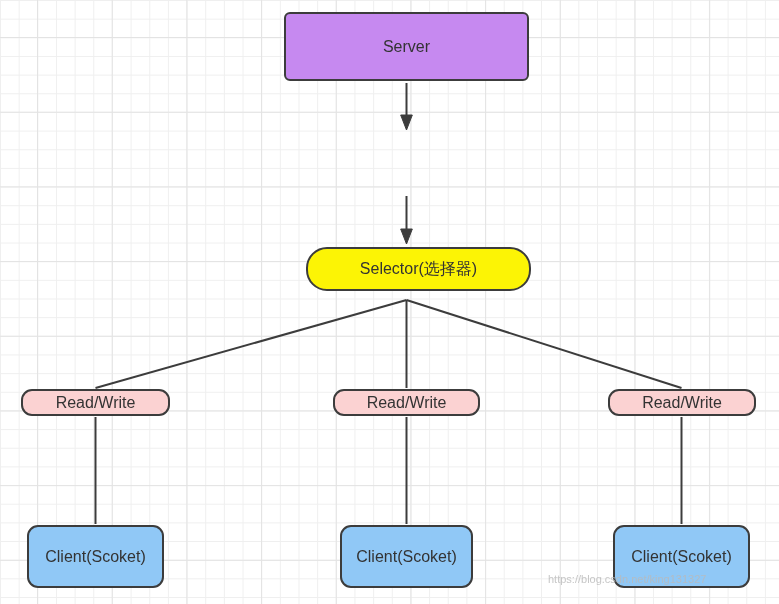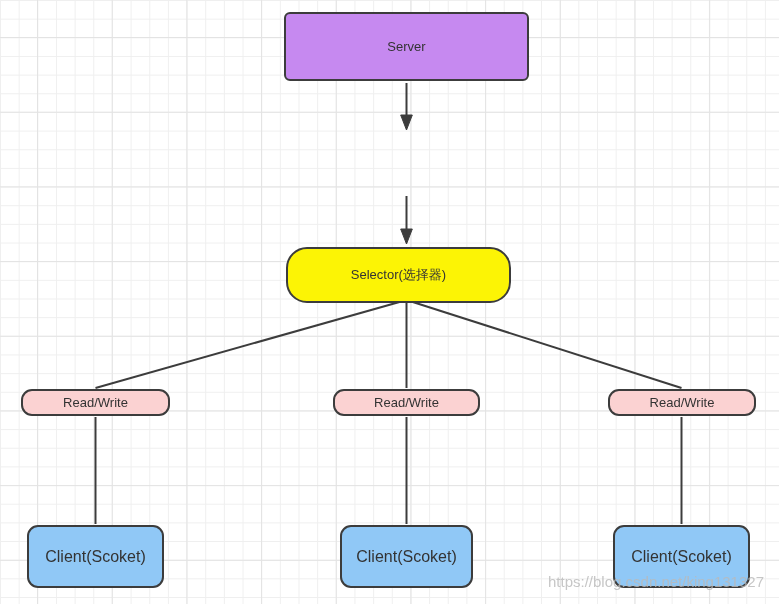--- a/index.html
+++ b/index.html
@@ -40,48 +40,48 @@
   .edges polygon { fill: #3c3c3c; stroke: #3c3c3c; }
   .node {
     position: absolute;
     z-index: 2;
     box-sizing: border-box;
     border: 2px solid #3c3c3c;
     display: flex;
     align-items: center;
     justify-content: center;
     color: #333333;
-    font-size: 13px;
+    font-size: 16px;
     text-align: center;
     white-space: nowrap;
   }
   .rounded { border-radius: 6px; }
   .pill    { border-radius: 11px; }
   .ellipse { border-radius: 50%; }
 
   .server   { left: 284px; top: 12px;  width: 245px; height: 69px; background: #c689f0; }
   .thread   { left: 333px; top: 133px; width: 148px; height: 62px; background: #f78f8f; }
-  .selector { left: 286px; top: 247px; width: 225px; height: 56px; background: #fcf405; border-radius: 21px; }
+  .selector { left: 306px; top: 247px; width: 225px; height: 44px; background: #fcf405; border-radius: 21px; }
 
   .rw        { top: 389px; height: 27px; background: #fbd2d2; }
   .rw-left   { left: 21px;  width: 149px; }
   .rw-mid    { left: 333px; width: 147px; }
   .rw-right  { left: 608px; width: 148px; }
 
   .client       { top: 525px; height: 63px; background: #90c8f6; font-size: 16px; }
   .client-left  { left: 27px;  width: 137px; }
   .client-mid   { left: 340px; width: 133px; }
   .client-right { left: 613px; width: 137px; }
 
   .watermark {
     position: absolute;
     left: 548px;
     top: 573px;
     z-index: 3;
-    font-size: 15px;
+    font-size: 11px;
     color: rgba(185, 185, 185, 0.82);
     white-space: nowrap;
     pointer-events: none;
   }
 </style>
 </head>
 <body>
 
 <div class="canvas">
 

